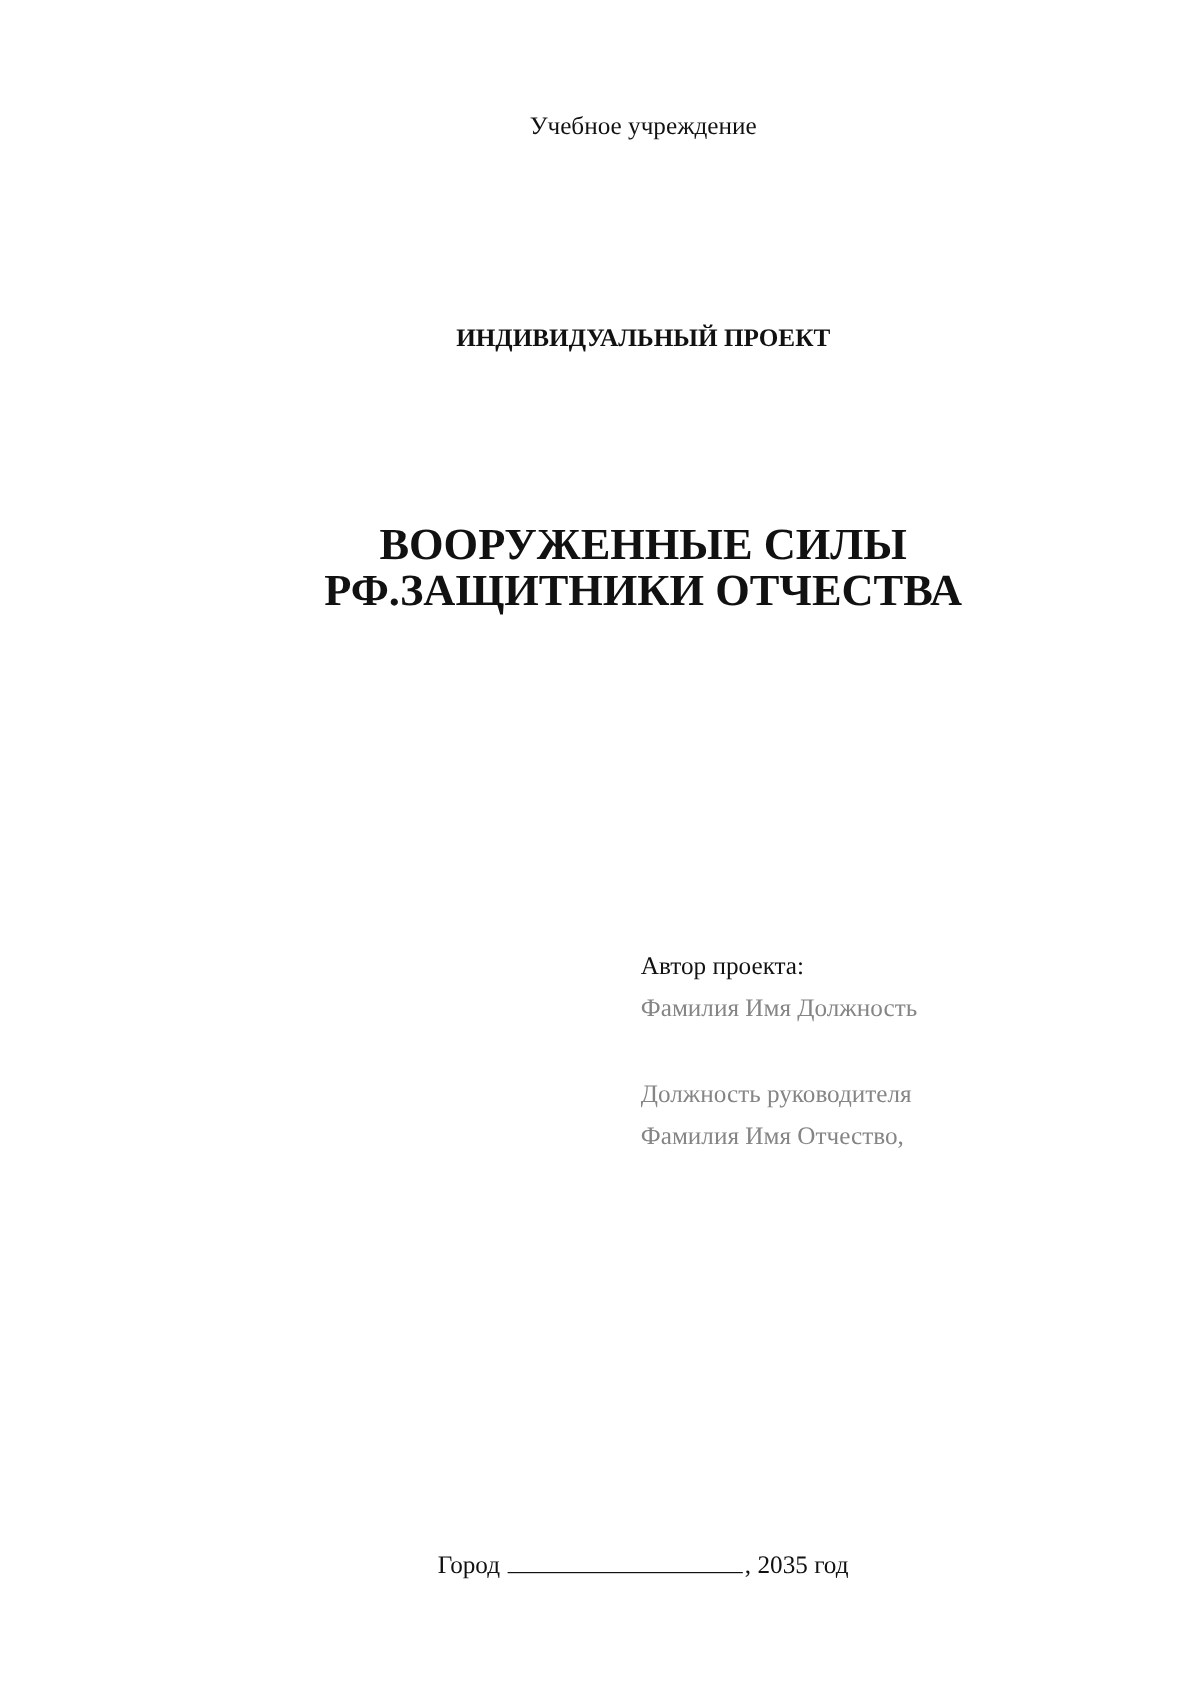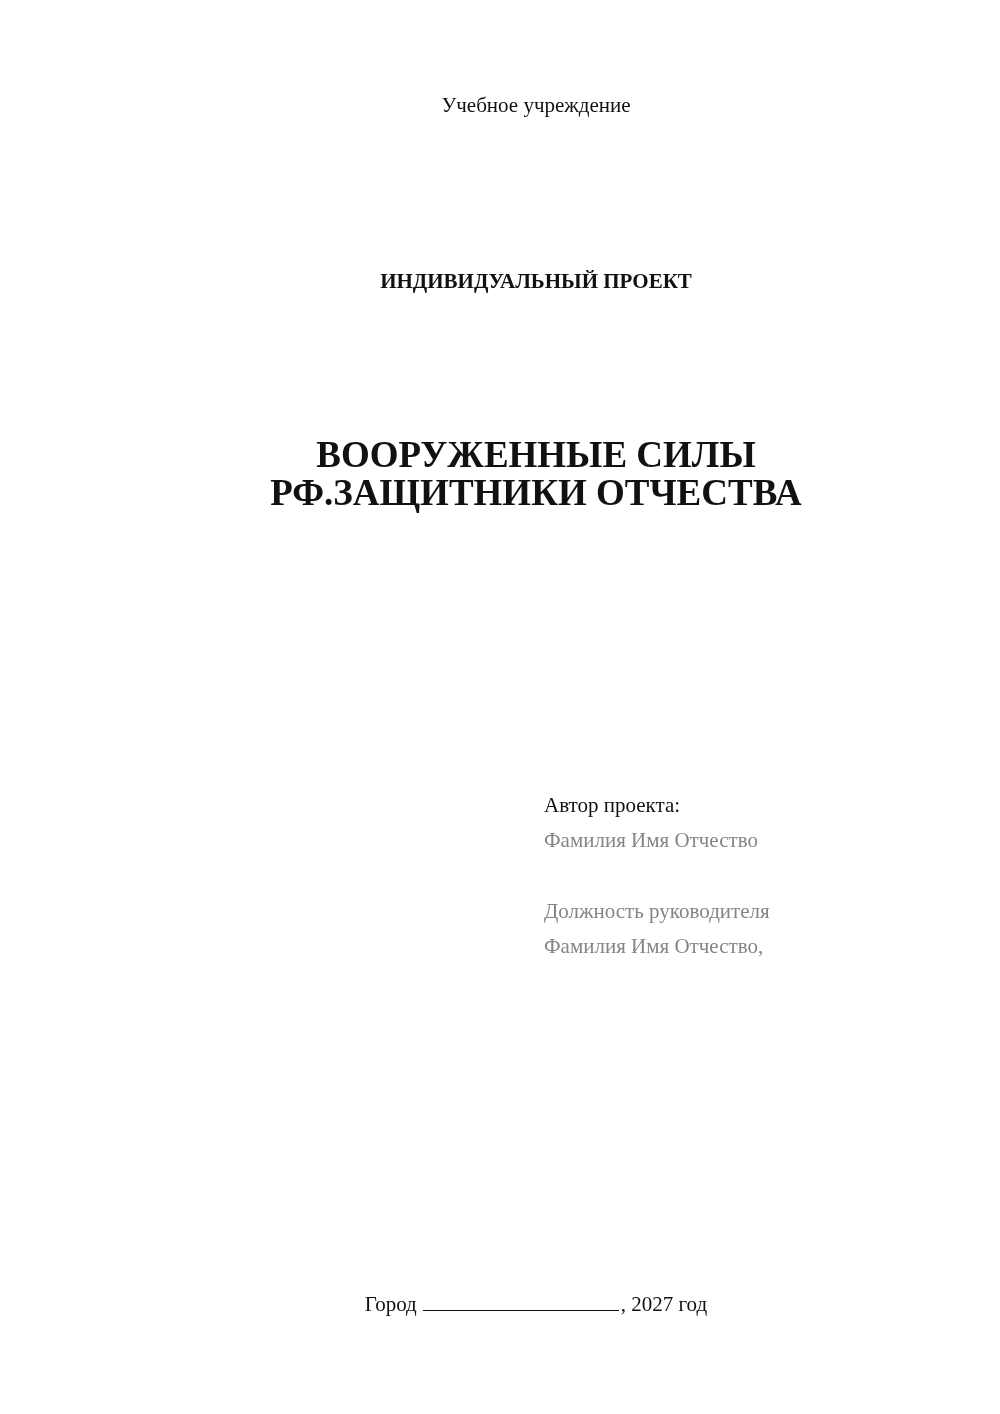--- a/index.html
+++ b/index.html
@@ -52,21 +52,20 @@
       font-weight: bold;
       line-height: 38px;
     }
     .title div { display: block; }
     .credits {
       position: absolute;
       left: 534px;
       top: 788px;
       font-size: 21px;
       line-height: 35px;
-      margin-left: 10px;
     }
     .credit-label { color: #111111; }
     .credit-value { color: #858585; }
     .gap { height: 36px; }
     .footer {
       position: absolute;
       top: 1288px;
       left: 0;
       width: 1072px;
       text-align: center;
@@ -91,23 +90,23 @@
 
   <div class="project-type">ИНДИВИДУАЛЬНЫЙ ПРОЕКТ</div>
 
   <div class="title">
     <div>ВООРУЖЕННЫЕ СИЛЫ</div>
     <div>РФ.ЗАЩИТНИКИ ОТЧЕСТВА</div>
   </div>
 
   <div class="credits">
     <div class="credit-label">Автор проекта:</div>
-    <div class="credit-value">Фамилия Имя Отчество</div>
+    <div class="credit-value">Фамилия Имя Должность</div>
     <div class="gap"></div>
     <div class="credit-value">Должность руководителя</div>
     <div class="credit-value">Фамилия Имя Отчество,</div>
   </div>
 
   <div class="footer">
-    <span>Город</span><span class="blank-line"></span><span>, 2027 год</span>
+    <span>Город</span><span class="blank-line"></span><span>, 2035 год</span>
   </div>
 
 </div>
 
 </body></html>

